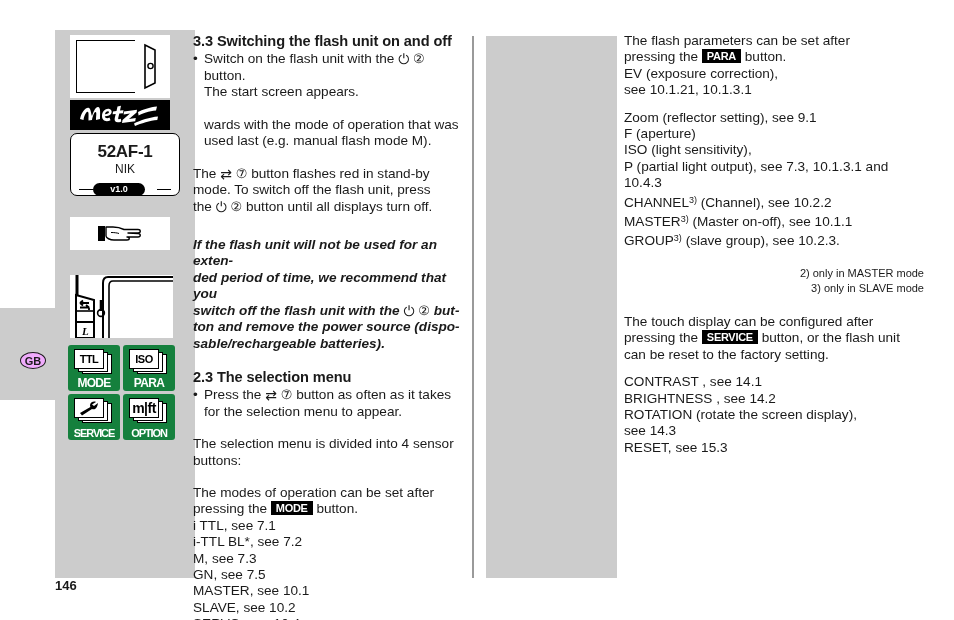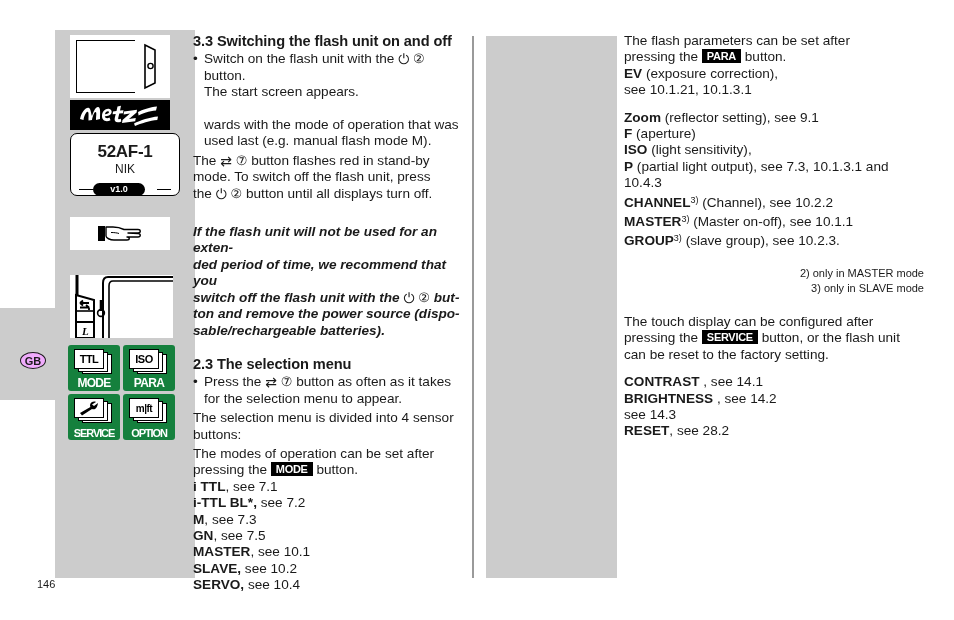--- a/index.html
+++ b/index.html
@@ -203,21 +203,21 @@
     box-sizing: border-box;
     width: 30px;
     height: 20px;
   }
   .sbtn .card.c3 { left: 8px; top: 5px; }
   .sbtn .card.c2 { left: 4px; top: 2.5px; }
   .sbtn .card.c1 { left: 0px; top: 0px;
                    display: flex; align-items: center; justify-content: center;
                    font-size: 11px; font-weight: bold; color: #000;
                    letter-spacing: -0.5px; }
-  .sbtn .card.c1.small { font-size: 10px; }
+  .sbtn .card.c1.small { font-size: 14px; }
   .sbtn .caption {
     position: absolute;
     left: 0; right: 0;
     bottom: 1px;
     text-align: center;
     color: #ffffff;
     font-size: 12px;
     font-weight: bold;
     letter-spacing: -0.7px;
   }
@@ -259,36 +259,36 @@
 
   h2.sec {
     font-size: 14.6px;
     font-weight: bold;
     margin: 0 0 2px 0;
     letter-spacing: -0.1px;
   }
   h2.sec.gap { margin-top: 17px; }
 
   p.para { margin: 0 0 0 0; }
-  p.para.sp { margin-top: 3px; }
+  p.para.sp { margin-top: 16px; }
 
   ul.bl { list-style: none; margin: 0; padding: 0; }
   ul.bl li {
     position: relative;
     padding-left: 11px;
   }
   ul.bl li:before {
     content: "\2022";
     position: absolute;
     left: 0;
     top: 0;
   }
 
   .ital { font-style: italic; font-weight: bold; }
-  .bold { font-weight: bold; }
+  .bold { font-weight: normal; }
 
   .badge {
     display: inline-block;
     background: #000000;
     color: #ffffff;
     font-weight: bold;
     font-size: 11px;
     letter-spacing: -0.3px;
     padding: 1px 5px 1px 5px;
     vertical-align: 1px;
@@ -308,23 +308,24 @@
   .fnote-r {
     font-size: 11px;
     line-height: 15px;
     text-align: right;
     margin-top: 16px;
   }
   sup.ref { font-size: 9px; vertical-align: 4px; }
 
   #pagenum {
     position: absolute;
-    left: 37px;
+    left: 55px;
     top: 578px;
-    font-size: 11px;
+    font-size: 13px;
+    font-weight: bold;
   }
 </style>
 </head>
 <body>
 
 <div id="left-band"></div>
 
 <div id="lang-tab"></div>
 <div id="lang-badge">GB</div>
 
@@ -545,19 +546,20 @@
     <span>The touch display can be configured after</span><br>
     <span>pressing the</span>
     <span class="badge">SERVICE</span>
     <span>button, or the flash unit</span><br>
     <span>can be reset to the factory setting.</span>
   </p>
 
   <div style="margin-top:11px">
     <div><span class="bold">CONTRAST</span><span> , see 14.1</span></div>
     <div><span class="bold">BRIGHTNESS</span><span> , see 14.2</span></div>
+    <div><span class="bold">ROTATION</span><span> (rotate the screen display),</span></div>
     <div><span>see 14.3</span></div>
-    <div><span class="bold">RESET</span><span>, see 28.2</span></div>
+    <div><span class="bold">RESET</span><span>, see 15.3</span></div>
   </div>
 
 </div>
 
 <div id="pagenum">146</div>
 
 </body></html>

